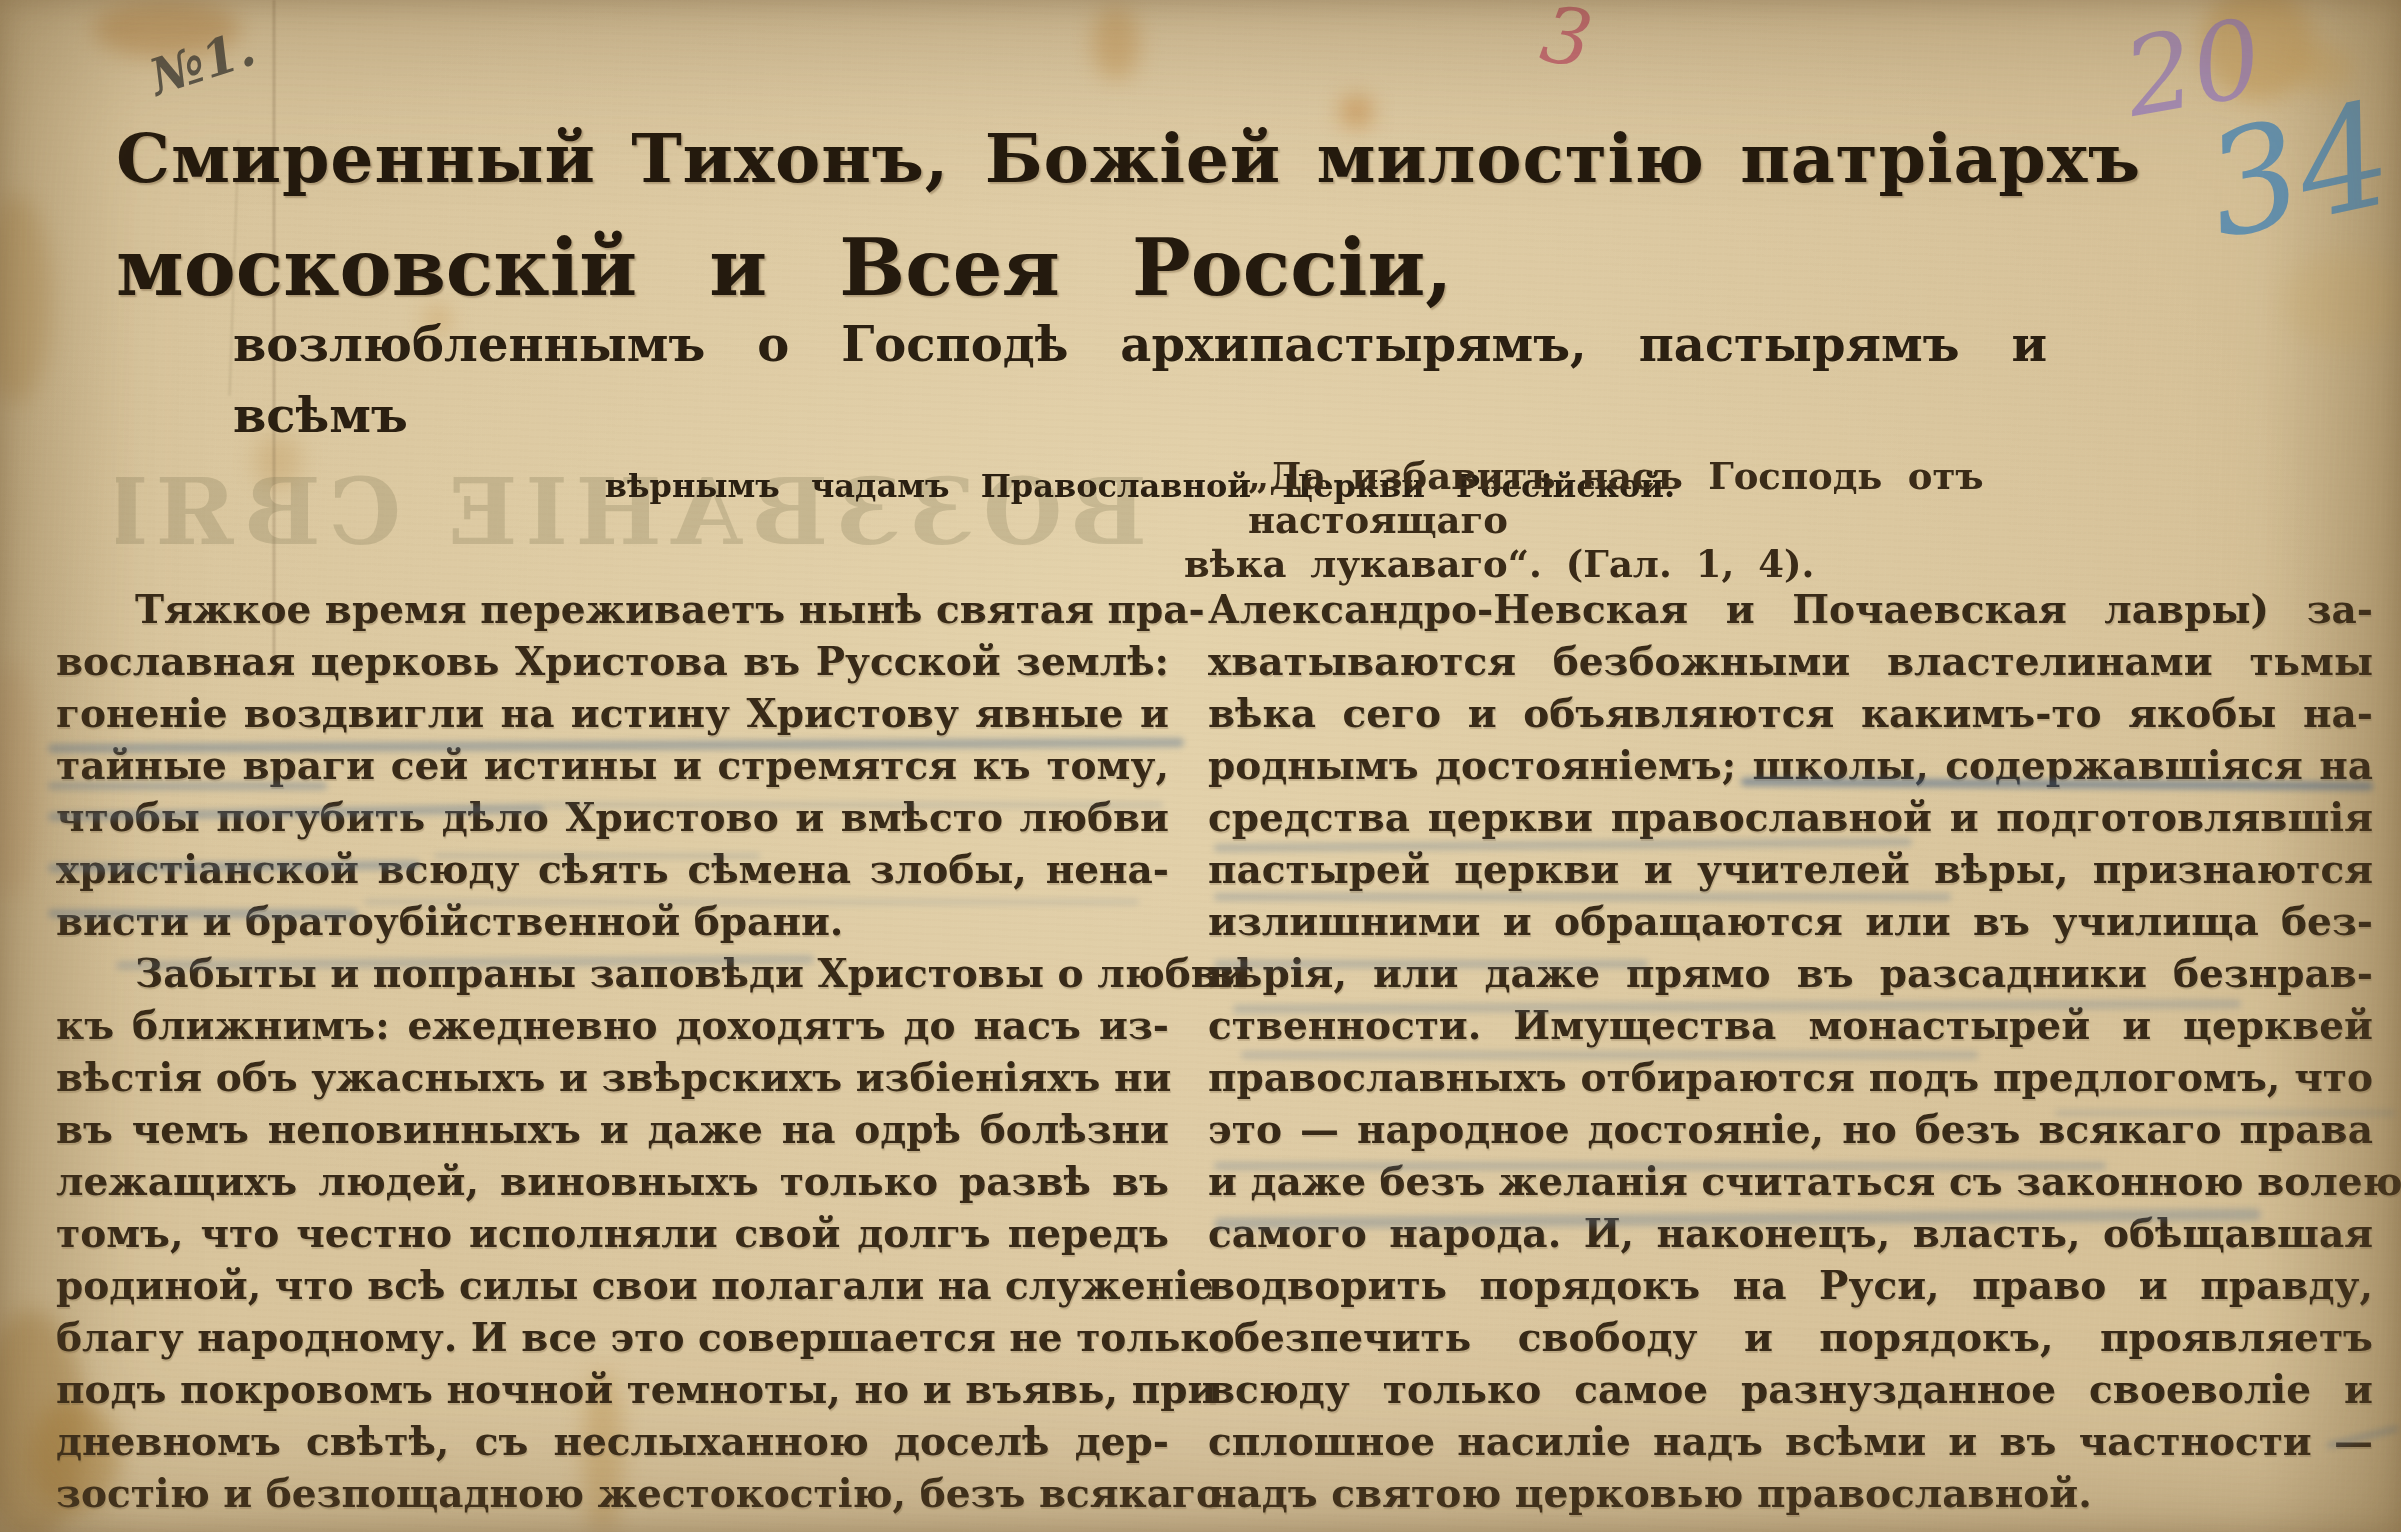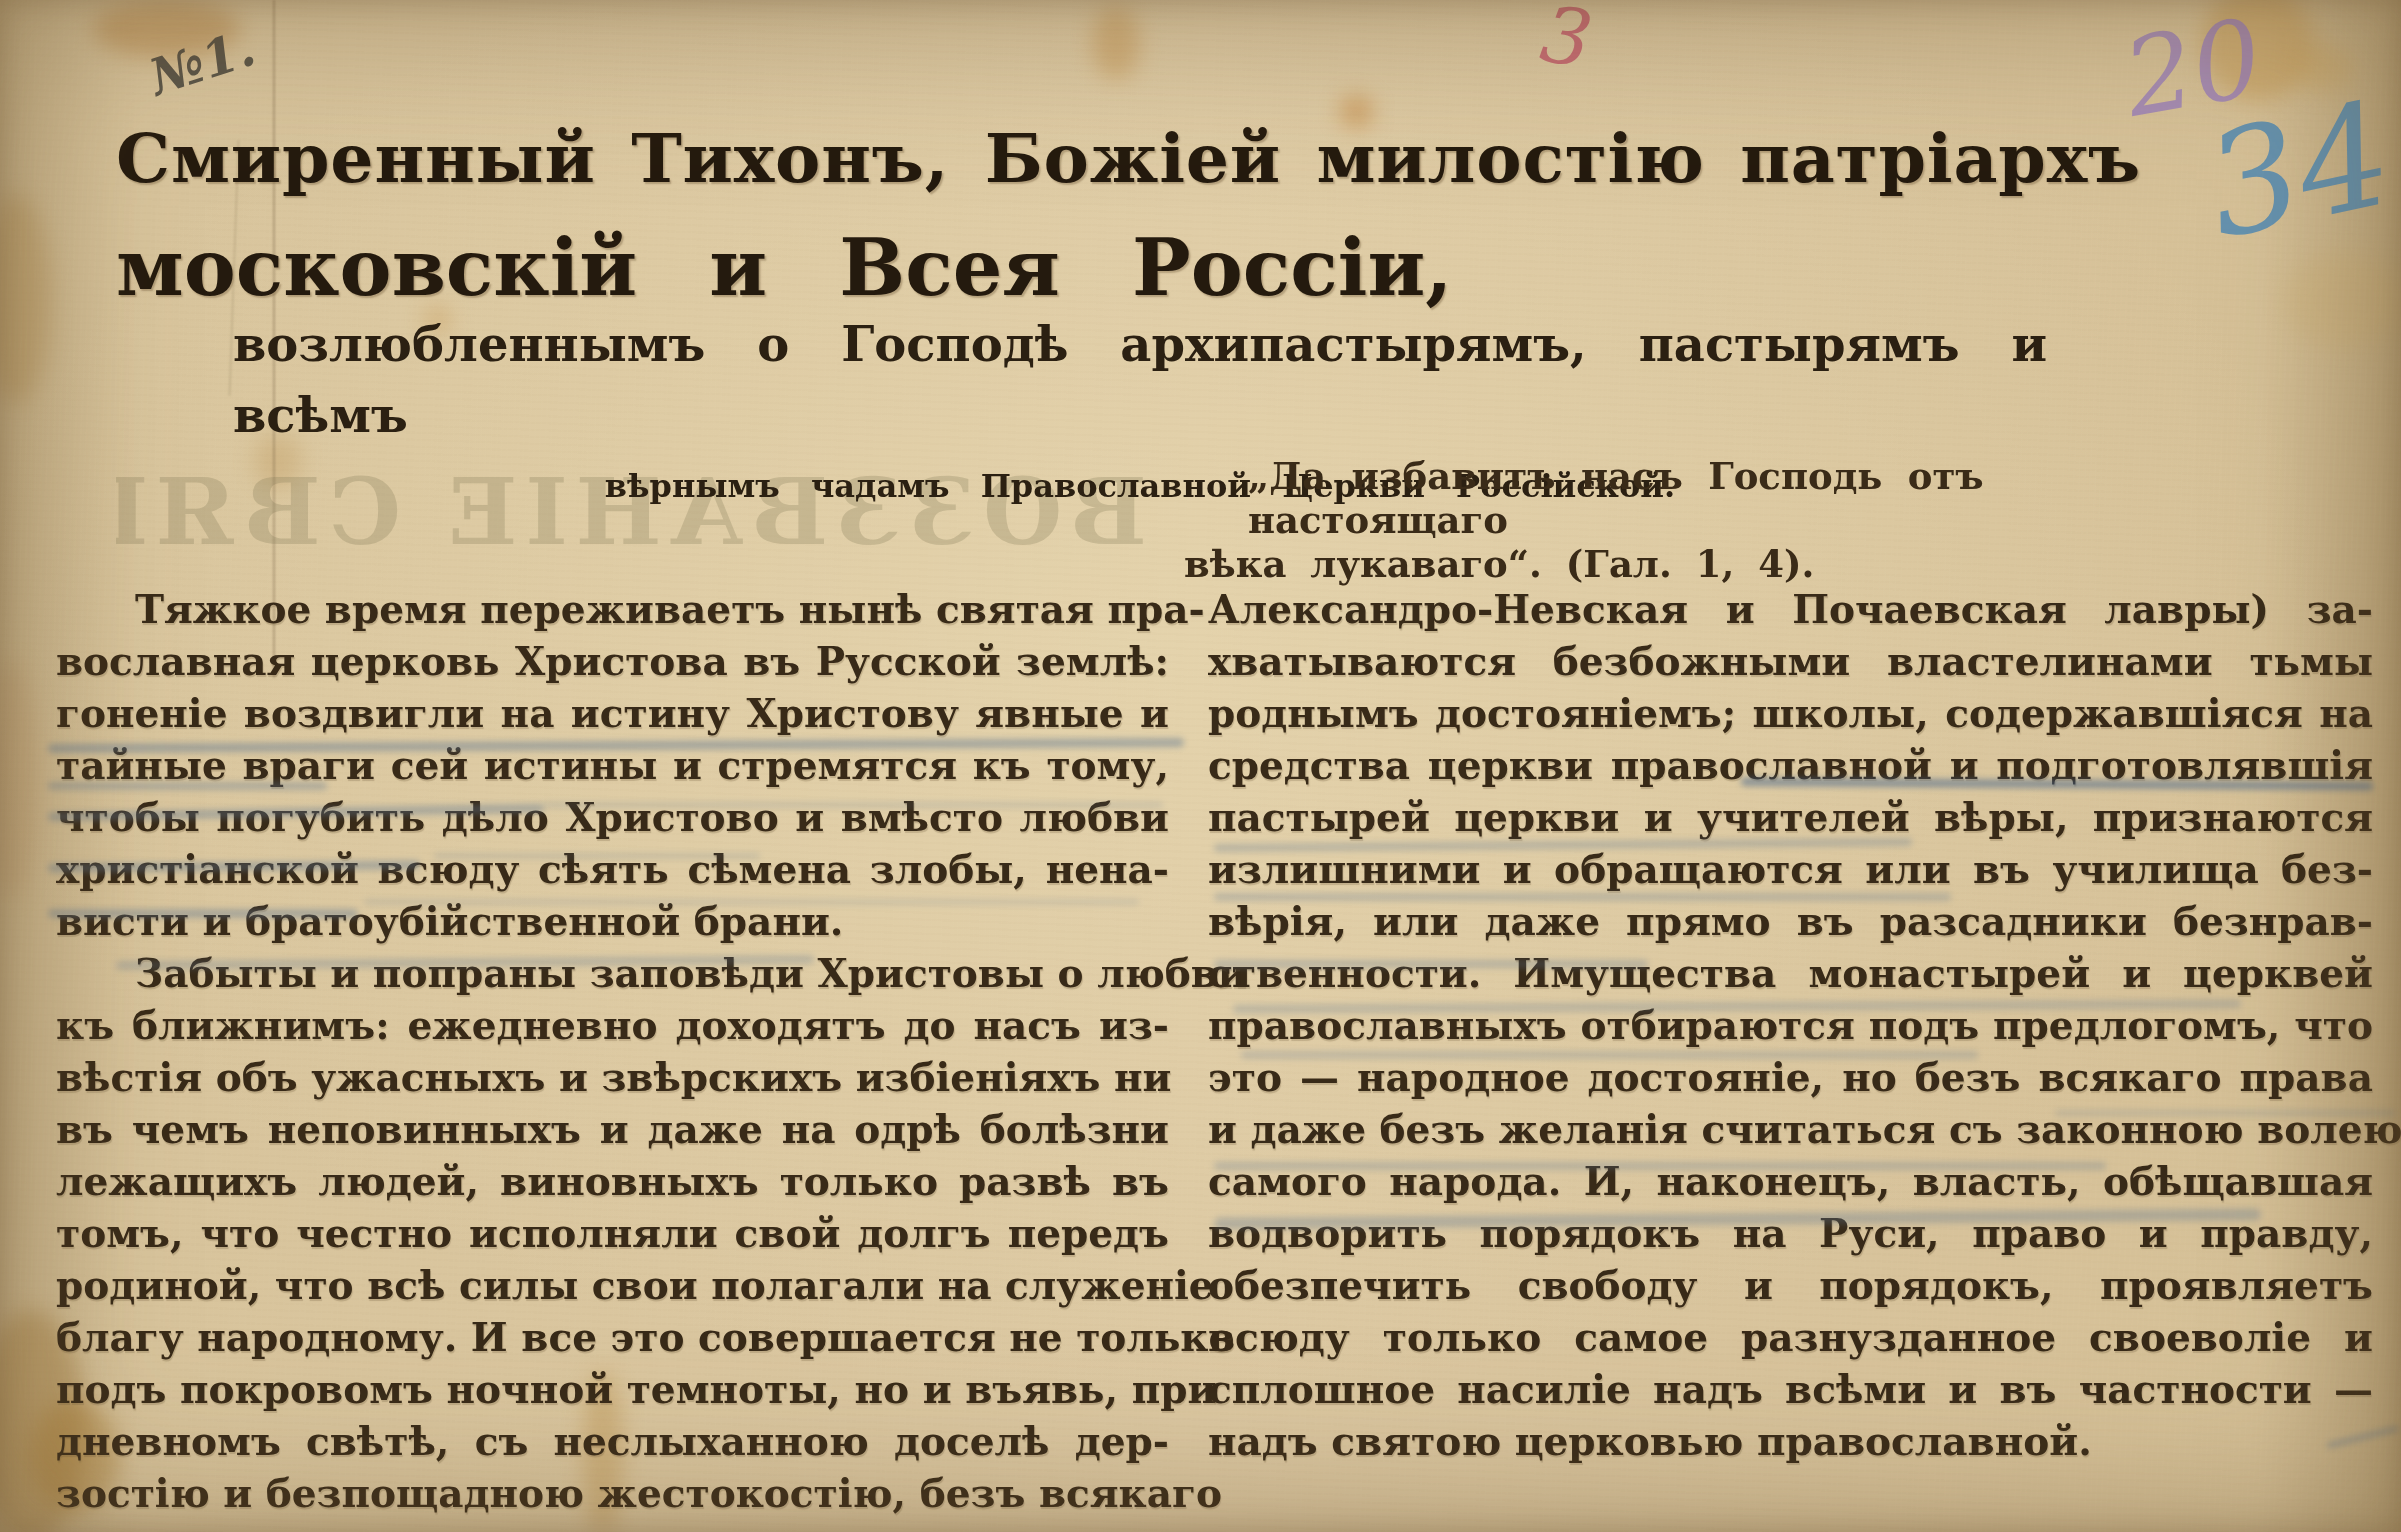--- a/index.html
+++ b/index.html
@@ -128,20 +128,21 @@
       <div class="line">томъ, что честно исполняли свой долгъ передъ</div>
       <div class="line">родиной, что всѣ силы свои полагали на служеніе</div>
       <div class="line">благу народному. И все это совершается не только</div>
       <div class="line">подъ покровомъ ночной темноты, но и въявь, при</div>
       <div class="line">дневномъ свѣтѣ, съ неслыханною доселѣ дер-</div>
       <div class="line">зостію и безпощадною жестокостію, безъ всякаго</div>
     </div>
   <div class="col col-right">
       <div class="line">Александро-Невская и Почаевская лавры) за-</div>
       <div class="line">хватываются безбожными властелинами тьмы</div>
+      <div class="line">вѣка сего и объявляются какимъ-то якобы на-</div>
       <div class="line">роднымъ достояніемъ; школы, содержавшіяся на</div>
       <div class="line">средства церкви православной и подготовлявшія</div>
       <div class="line">пастырей церкви и учителей вѣры, признаются</div>
       <div class="line">излишними и обращаются или въ училища без-</div>
       <div class="line">вѣрія, или даже прямо въ разсадники безнрав-</div>
       <div class="line">ственности. Имущества монастырей и церквей</div>
       <div class="line">православныхъ отбираются подъ предлогомъ, что</div>
       <div class="line">это — народное достояніе, но безъ всякаго права</div>
       <div class="line">и даже безъ желанія считаться съ законною волею</div>
       <div class="line">самого народа. И, наконецъ, власть, обѣщавшая</div>

